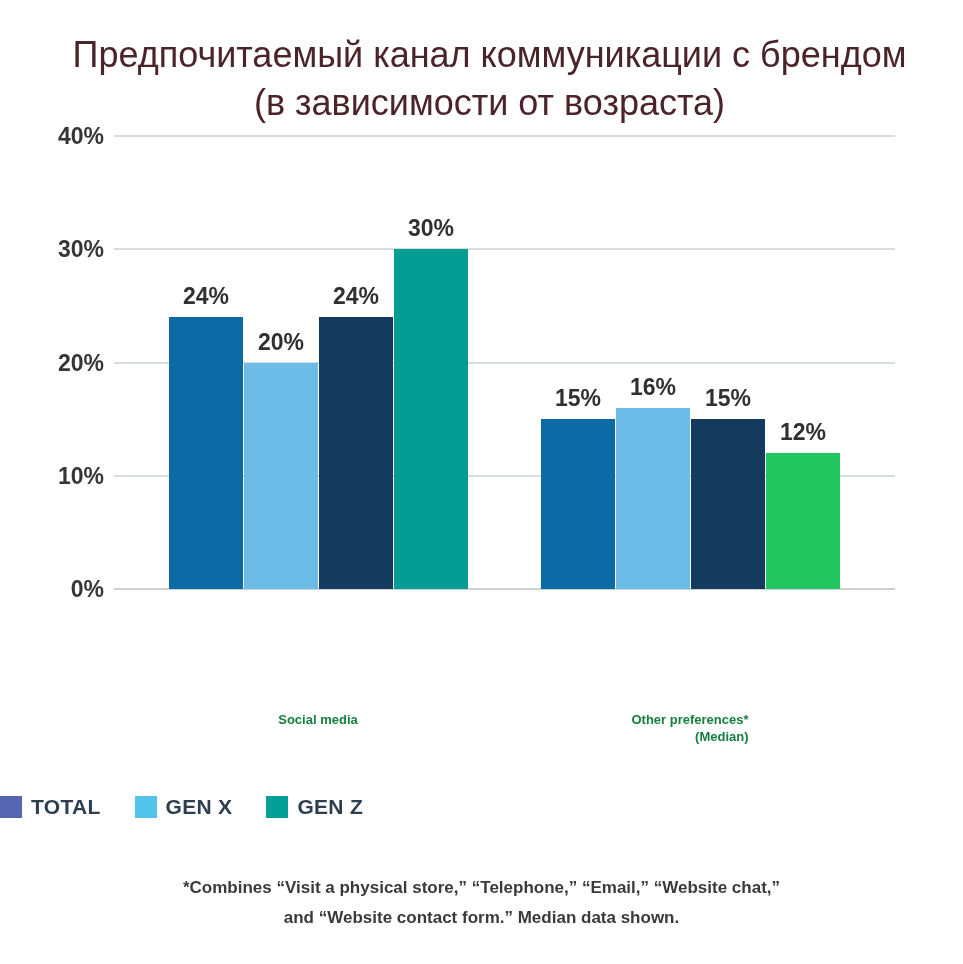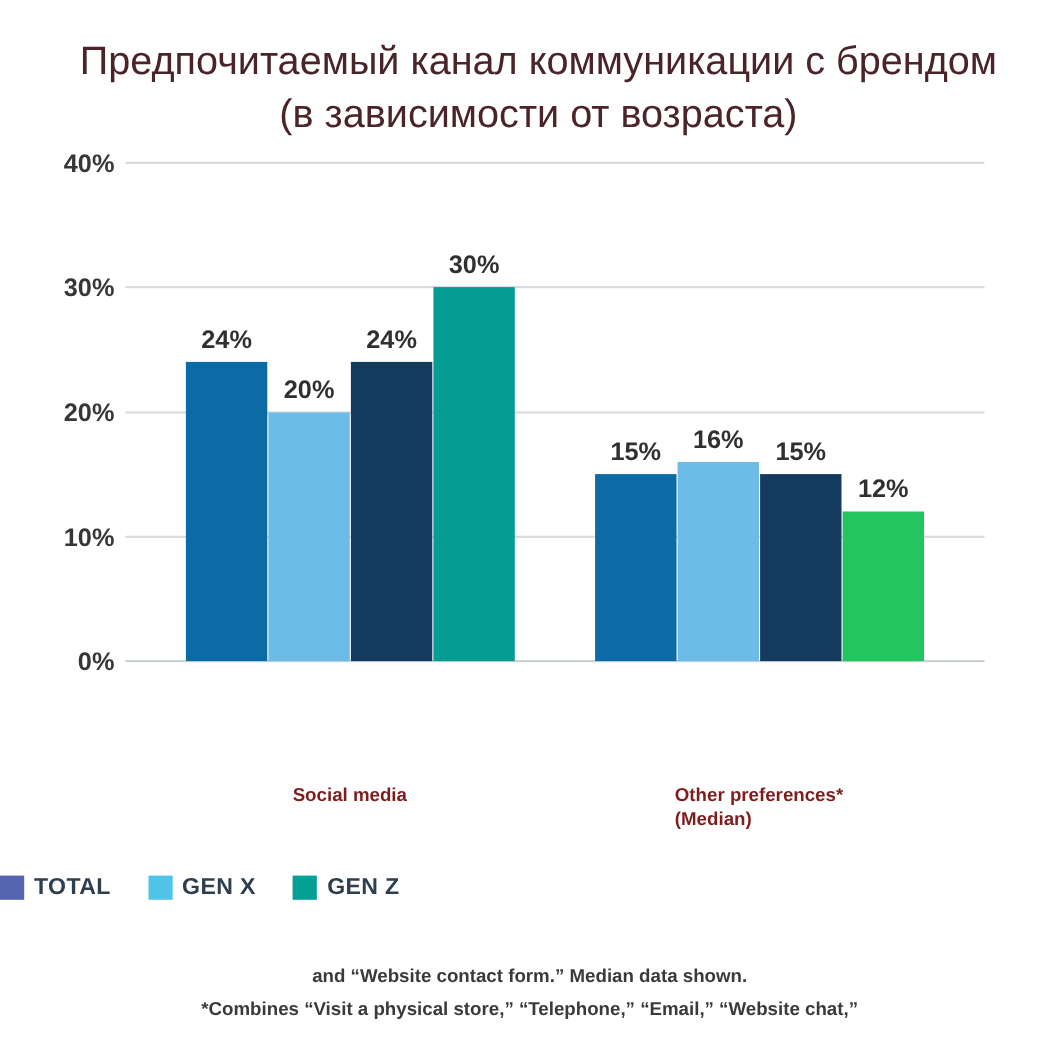--- a/index.html
+++ b/index.html
@@ -18,21 +18,21 @@
     text-align: center;
     font-size: 36px;
     font-weight: 400;
     line-height: 1.33;
     color: #4a2428;
   }
   .title span { display: block; padding-left: 16px; }
   
   .plot {
     position: absolute;
-    left: 114px; top: 148px;
+    left: 114px; top: 136px;
     width: 781px; height: 453px;
   }
   .ytick { position: absolute; left: 0; right: 0; height: 0; }
   .ytick:nth-of-type(1) { top: 0; }
   .ytick:nth-of-type(2) { top: 25%; }
   .ytick:nth-of-type(3) { top: 50%; }
   .ytick:nth-of-type(4) { top: 75%; }
   .ytick:nth-of-type(5) { top: 100%; }
   .gridline {
     position: absolute; left: 0; right: 0; top: -1px;
@@ -72,24 +72,24 @@
     transform: translateX(-50%);
     font-size: 23px;
     font-weight: 700;
     color: #303030;
     white-space: nowrap;
   }
   .xlabel {
     position: absolute;
     top: 712px;
     transform: translateX(-50%);
-    text-align: left;
-    font-size: 17px;
-    font-weight: 700;
-    color: #7f1d1d;
+    text-align: right;
+    font-size: 13px;
+    font-weight: 700;
+    color: #15803d;
     line-height: 1.3;
   }
   .xlabel.x0 { left: 318px; }
   .xlabel.x1 { left: 690px; }
   .xlabel span { display: block; }
   .legend {
     position: absolute;
     top: 795px; left: 0; right: 0;
     display: flex;
     justify-content: flex-start;
@@ -206,17 +206,17 @@
       <span class="swatch" style="background: rgb(83, 196, 233);"></span>
       <span class="legend-label">GEN X</span>
     </div>
     <div class="legend-item">
       <span class="swatch" style="background: rgb(4, 160, 150);"></span>
       <span class="legend-label">GEN Z</span>
     </div>
   </div>
 
   <div class="footnote">
+    <span>*Combines “Visit a physical store,” “Telephone,” “Email,” “Website chat,”</span>
     <span>and “Website contact form.” Median data shown.</span>
-    <span>*Combines “Visit a physical store,” “Telephone,” “Email,” “Website chat,”</span>
   </div>
 
 </div>
 
 </body></html>

